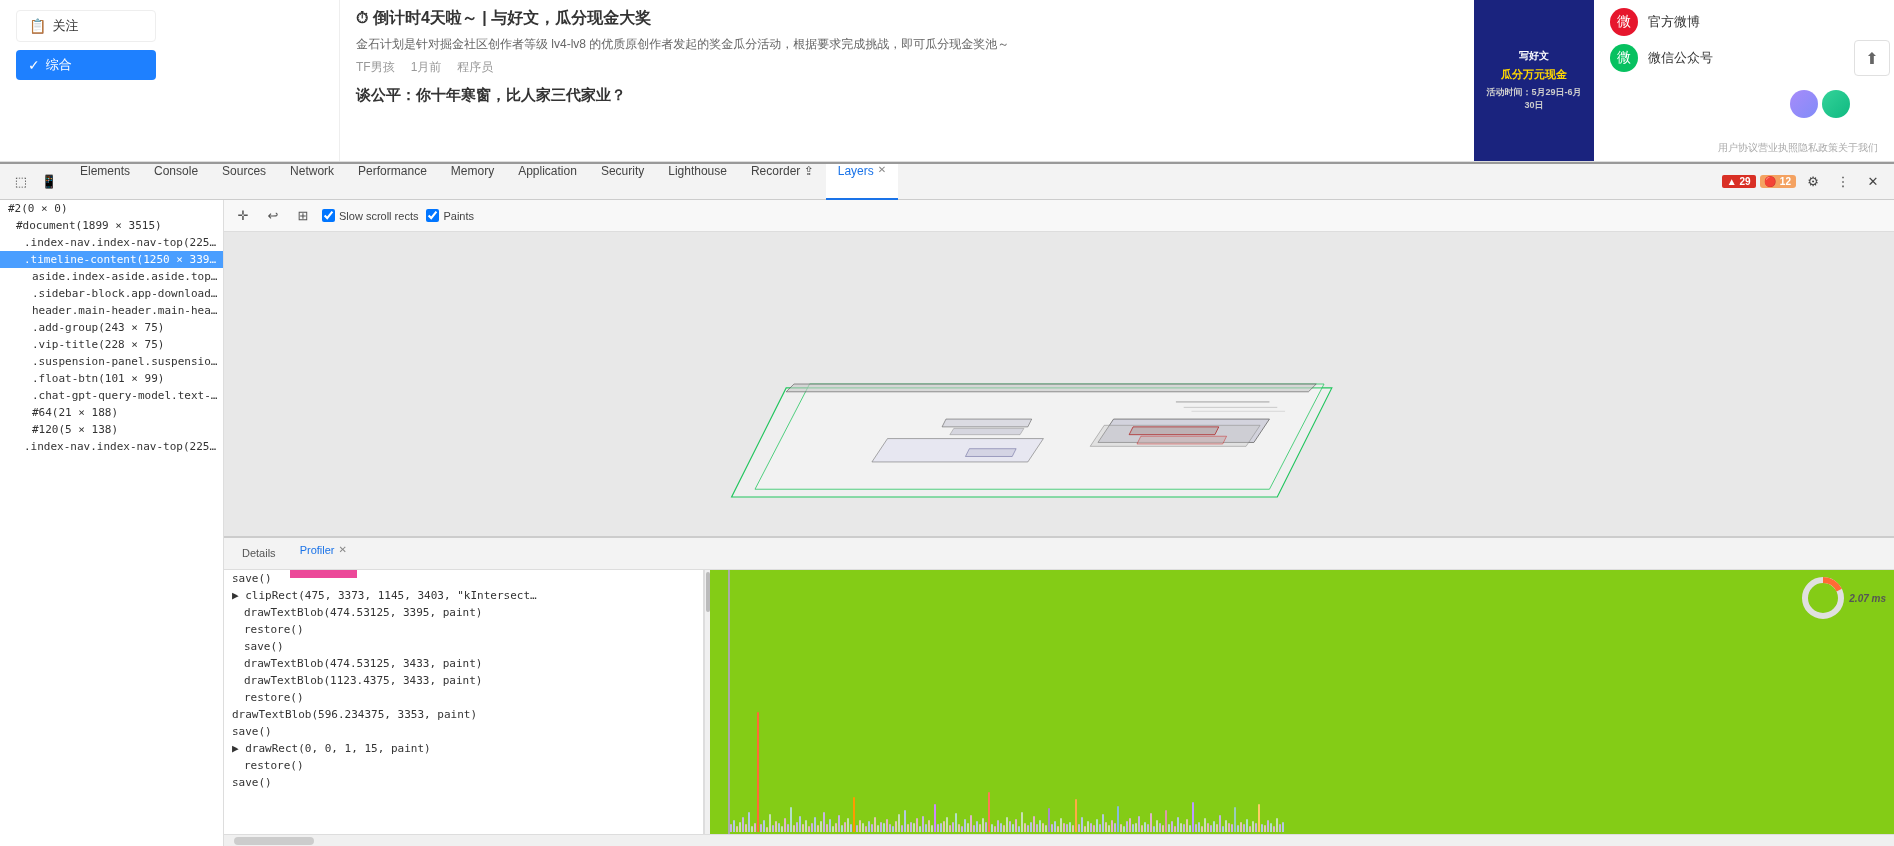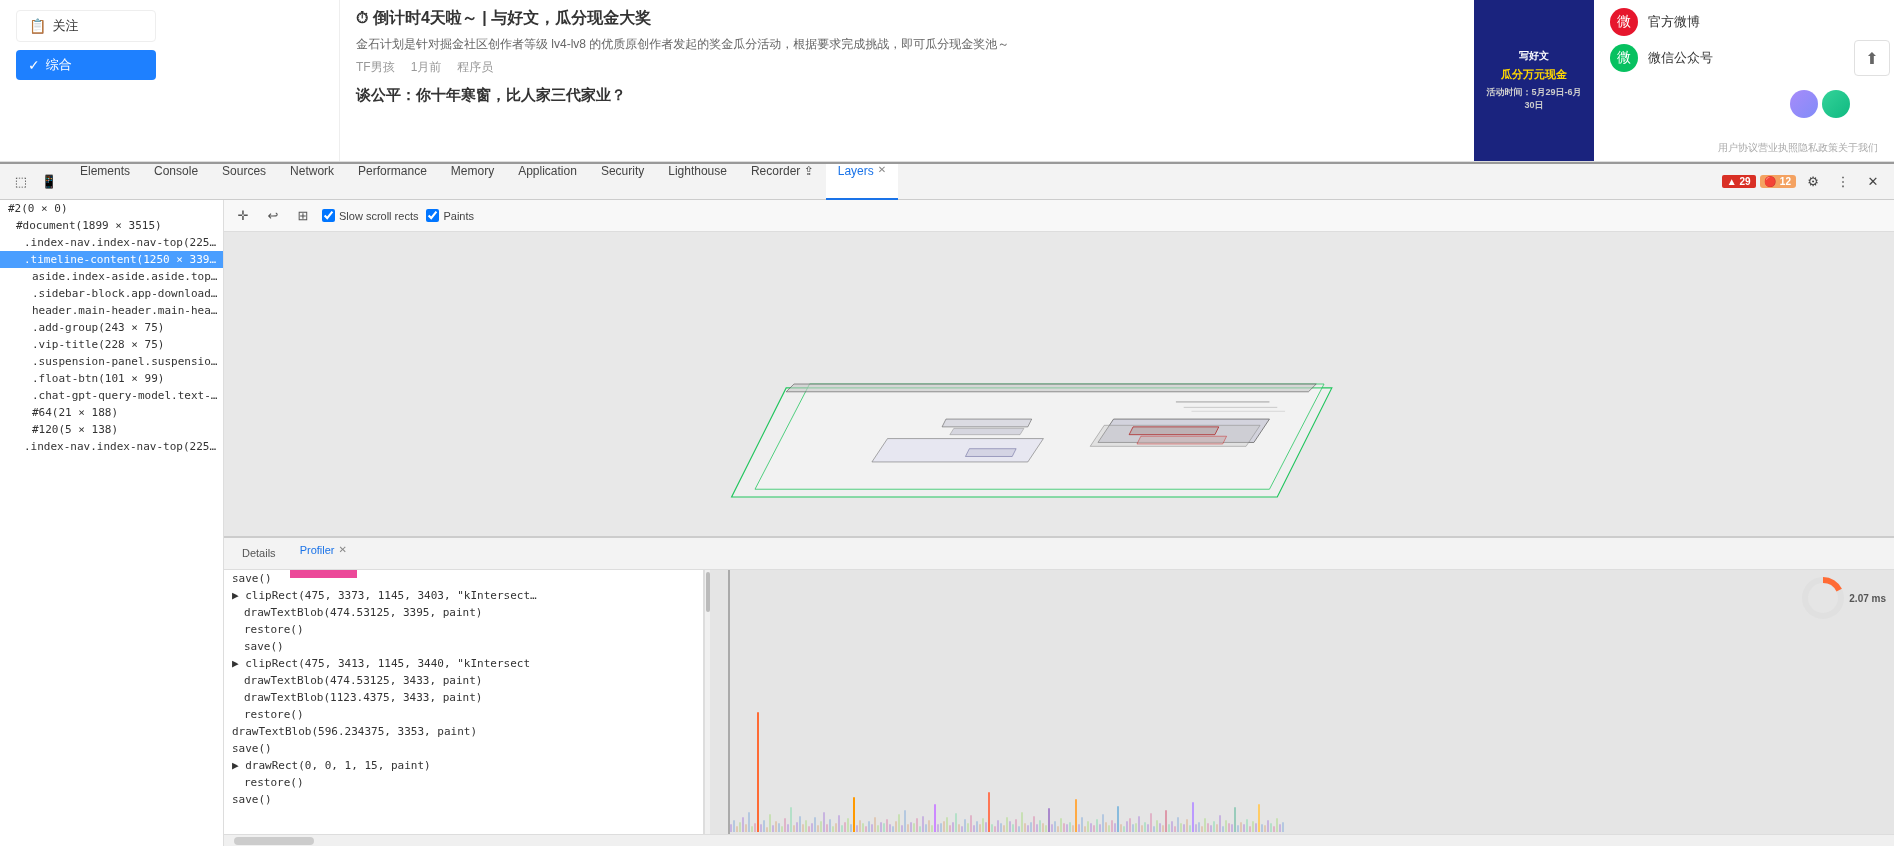--- a/index.html
+++ b/index.html
@@ -250,23 +250,24 @@
       border-left: 1px solid #ddd;
       flex-shrink: 0;
     }
     .profiler-scroll-thumb {
       width: 4px; margin: 1px; height: 40px; background: #bbb; border-radius: 2px; margin-top: 2px;
     }
 
     
     .timeline-area {
       flex: 1;
-      background: #e5e5e5;
+      background: #84cc16;
       position: relative;
       overflow: hidden;
+      font-style: italic;
     }
 
     
     .bottom-scrollbar {
       height: 12px;
       background: #f0f0f0;
       border-top: 1px solid #ddd;
       display: flex;
       align-items: center;
       flex-shrink: 0;
@@ -474,21 +475,20 @@
         </div>
 
         <div class="bottom-content">
 
           <div class="profiler-tree">
             <div class="profiler-item">save()</div>
             <div class="profiler-item">▶ clipRect(475, 3373, 1145, 3403, "kIntersect…</div>
             <div class="profiler-item indent1">drawTextBlob(474.53125, 3395, paint)</div>
             <div class="profiler-item indent1">restore()</div>
             <div class="profiler-item indent1">save()</div>
-            <div class="profiler-item">▶ clipRect(475, 3413, 1145, 3440, "kIntersect</div>
             <div class="profiler-item indent1">drawTextBlob(474.53125, 3433, paint)</div>
             <div class="profiler-item indent1">drawTextBlob(1123.4375, 3433, paint)</div>
             <div class="profiler-item indent1">restore()</div>
             <div class="profiler-item">drawTextBlob(596.234375, 3353, paint)</div>
             <div class="profiler-item">save()</div>
             <div class="profiler-item">▶ drawRect(0, 0, 1, 15, paint)</div>
             <div class="profiler-item indent1">restore()</div>
             <div class="profiler-item">save()</div>
           </div>
 

